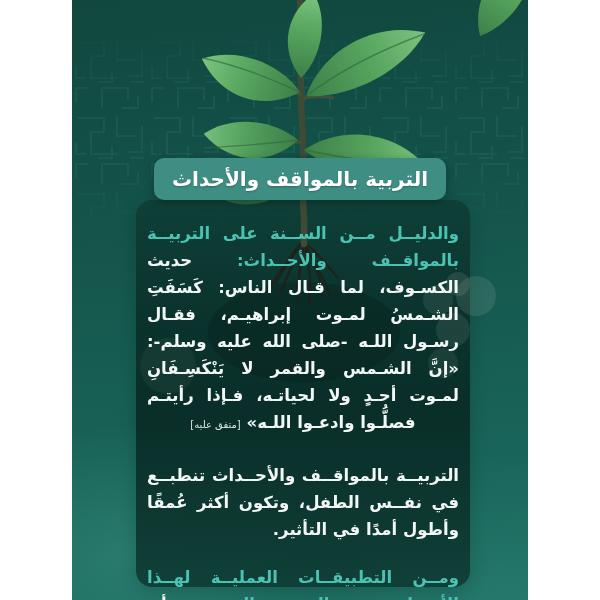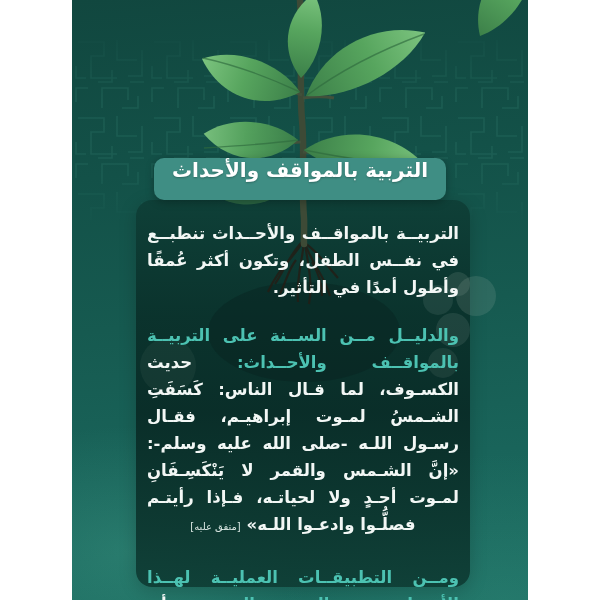--- a/index.html
+++ b/index.html
@@ -15,21 +15,21 @@
   .pattern-layer{position:absolute;left:0;top:36px;width:456px;height:184px;opacity:.55;pointer-events:none;}
   .decor-layer{position:absolute;left:0;top:0;width:456px;height:600px;pointer-events:none;}
   .content-card{
     position:absolute;left:64px;top:200px;width:334px;height:387px;border-radius:16px;
     background:linear-gradient(180deg,rgba(14,62,54,0.92) 0%,rgba(10,49,43,0.95) 30%,rgba(9,44,39,0.96) 55%,rgba(12,53,46,0.94) 82%,rgba(14,60,52,0.92) 100%);
     box-shadow:0 4px 18px rgba(0,0,0,0.18);
   }
   .title-banner{
     position:absolute;left:50%;top:158px;transform:translateX(-50%);
     width:292px;height:42px;border-radius:10px;background:#3f8e84;
-    display:flex;align-items:flex-start;justify-content:center;
+    display:flex;align-items:center;justify-content:center;
     box-shadow:0 2px 8px rgba(0,0,0,0.28);z-index:5;
   }
   .title-banner .title-text{
     color:#ffffff;font-size:20px;font-weight:bold;direction:rtl;white-space:nowrap;
     text-shadow:0 1px 2px rgba(0,0,0,0.25);
   }
   .card-content{
     position:absolute;left:64px;top:200px;width:334px;height:387px;z-index:4;
     box-sizing:border-box;padding:20px 11px 0 11px;direction:rtl;
   }
@@ -129,21 +129,21 @@
           <path d="M232 150 C272 158 312 164 352 166"></path>
         </g>
       </g>
     </svg>
 
     <div class="title-banner">
       <span class="title-text">التربية بالمواقف والأحداث</span>
     </div>
 
     <div class="card-content">
+      <p class="block evidence"><span class="lead">والدليــل مــن الســنة على التربيــة بالمواقــف والأحــداث: </span><span class="white">حديث الكسـوف، لما قـال الناس: كَسَفَتِ الشـمسُ لمـوت إبراهيـم، فقـال رسـول اللـه -صلى الله عليه وسلم-: «إنَّ الشـمس والقمر لا يَنْكَسِـفَانِ لمـوت أحـدٍ ولا لحياتـه، فـإذا رأيتـم فصلُّـوا وادعـوا اللـه» </span><span class="source">[متفق عليه]</span></p>
+
       <p class="block intro">التربيــة بالمواقــف والأحــداث تنطبــع في نفــس الطفل، وتكون أكثر عُمقًا وأطول أمدًا في التأثير.</p>
-
-      <p class="block evidence"><span class="lead">والدليــل مــن الســنة على التربيــة بالمواقــف والأحــداث: </span><span class="white">حديث الكسـوف، لما قـال الناس: كَسَفَتِ الشـمسُ لمـوت إبراهيـم، فقـال رسـول اللـه -صلى الله عليه وسلم-: «إنَّ الشـمس والقمر لا يَنْكَسِـفَانِ لمـوت أحـدٍ ولا لحياتـه، فـإذا رأيتـم فصلُّـوا وادعـوا اللـه» </span><span class="source">[متفق عليه]</span></p>
 
       <p class="block application"><span class="lead">ومــن التطبيقــات العمليــة لهــذا الأســلوب في التربيــة العقديــة: </span><span class="white">أن يُذكَّــر الطفــل في موقــف الخوف بأن اللـه سبحانه وتعالى قد أرسل ملائكة</span></p>
     </div>
 
   </div>
 </div>
 
 </body></html>

